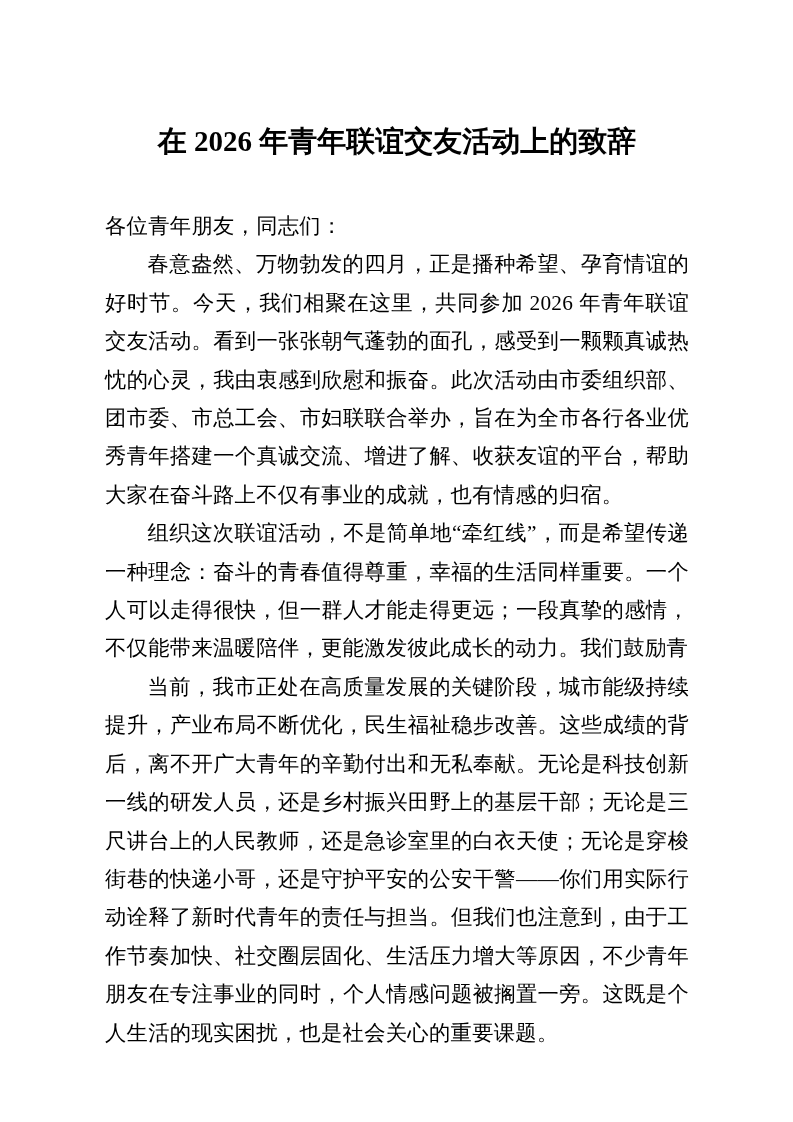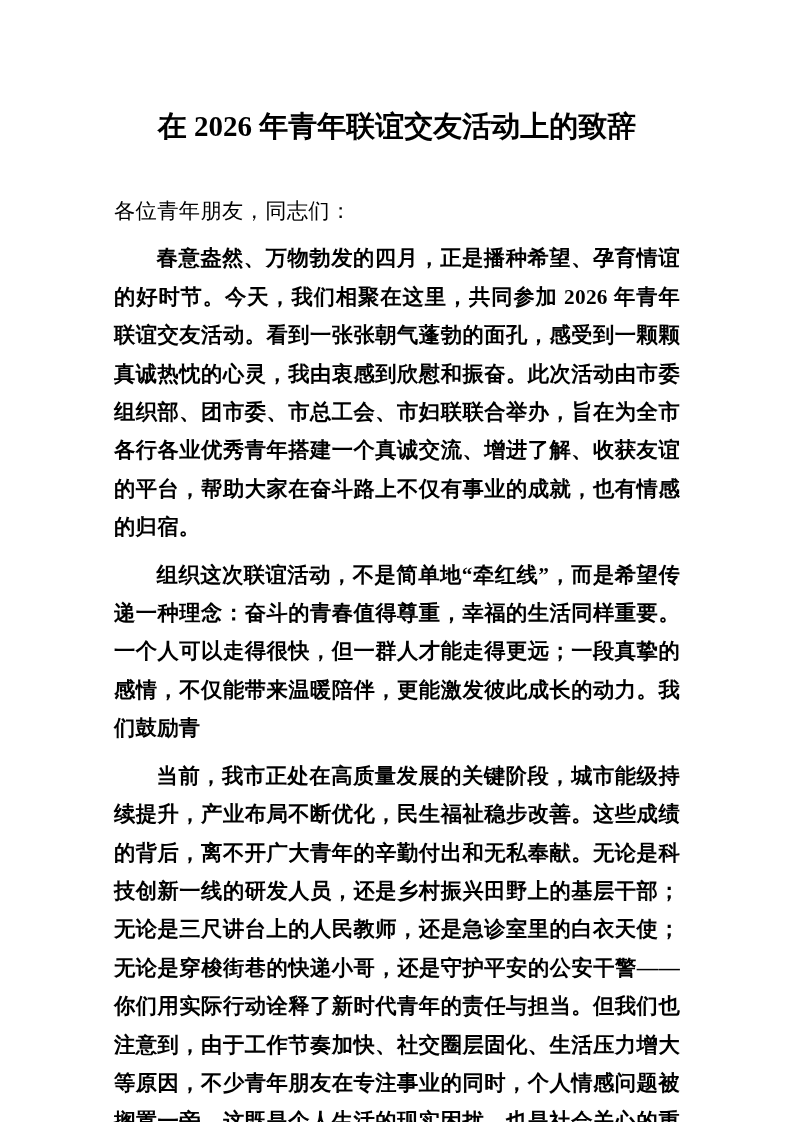--- a/index.html
+++ b/index.html
@@ -13,47 +13,46 @@
     height: 1122px;
     box-sizing: border-box;
     margin: 0;
     padding: 104px 104px 0 105px;
     background: #ffffff;
     color: #000000;
     font-family: "Liberation Serif", "DejaVu Serif", serif;
     overflow: hidden;
   }
   .doc-title {
-    margin: 1px;
+    margin: 16px;
     font-size: 29px;
     font-weight: bold;
     line-height: 42px;
     text-align: center;
     color: #000000;
     font-family: "Liberation Serif", "DejaVu Serif", serif;
   }
   .doc-body {
     margin-top: 45px;
   }
   .salutation,
   .para {
-    margin: 9px;
+    margin: 0;
     font-size: 21.3px;
     line-height: 38.4px;
     text-align: justify;
     text-justify: inter-ideograph;
     letter-spacing: 0.3px;
     color: #000000;
   }
   .salutation {
     text-indent: 0;
   }
   .para {
     text-indent: 2em;
-    font-weight: bold;
   }
 </style>
 </head>
 <body>
 
 <div class="page">
   <h1 class="doc-title">在 2026 年青年联谊交友活动上的致辞</h1>
 
   <div class="doc-body">
     <p class="salutation">各位青年朋友，同志们：</p>

